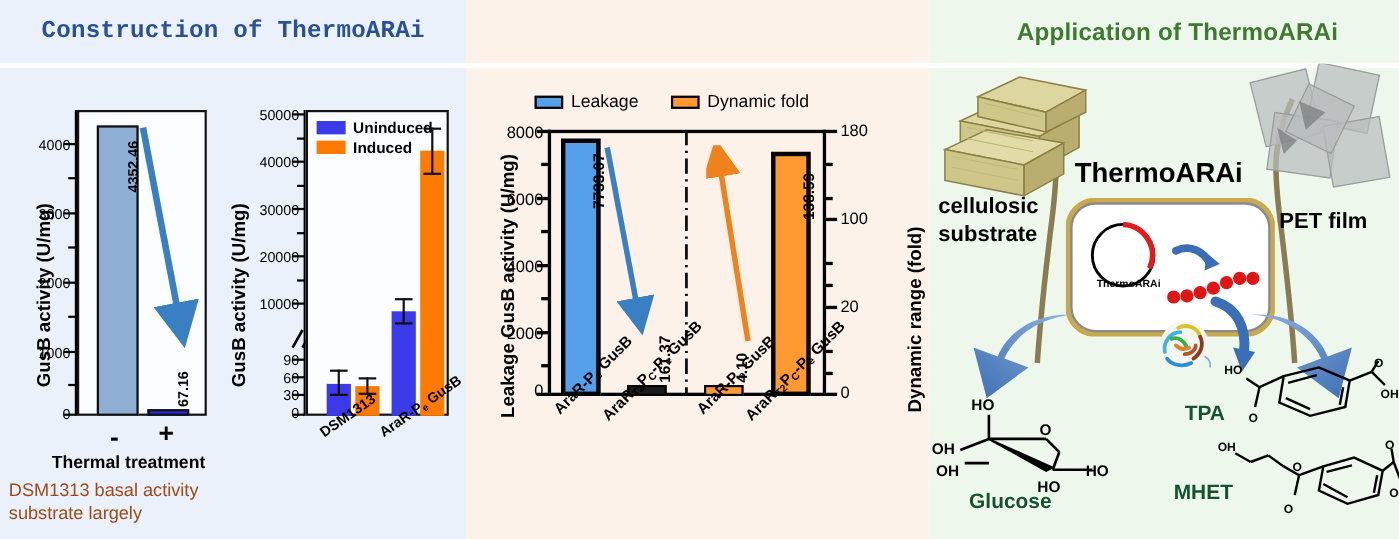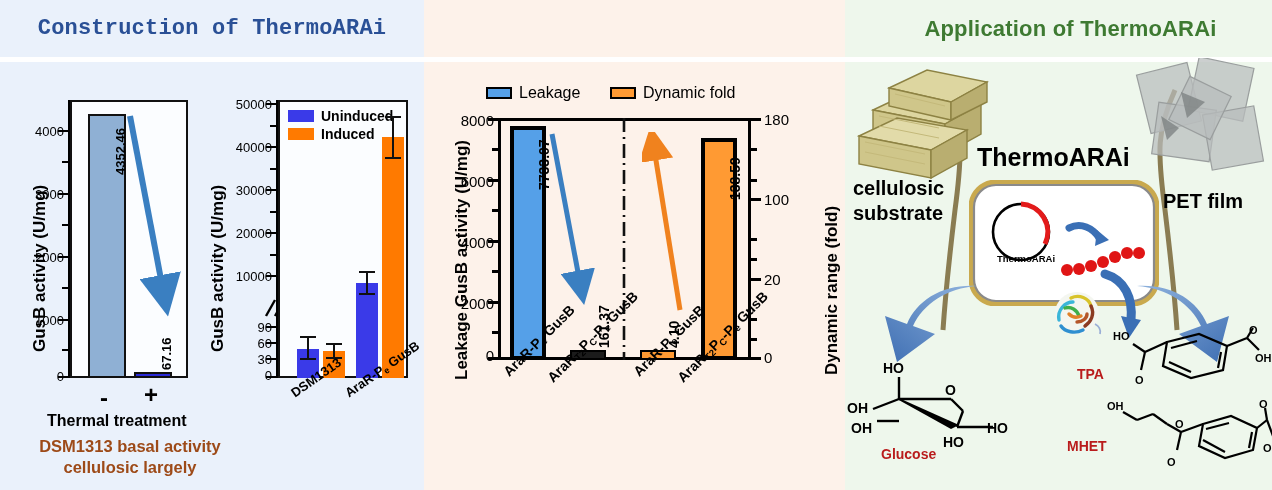--- a/index.html
+++ b/index.html
@@ -25,33 +25,33 @@
   .tick-lbl{position:absolute;font-size:13px;color:#000;white-space:nowrap;text-align:right;}
   .tick{position:absolute;background:#000;}
   .plotframe{position:absolute;border:2px solid #111;box-sizing:border-box;}
   .bar{position:absolute;box-sizing:border-box;}
   .barlabel{position:absolute;font-size:13px;font-weight:bold;color:#000;
     transform-origin:0 0;transform:rotate(-90deg);white-space:nowrap;}
   .xlbl{position:absolute;font-size:12px;font-weight:bold;color:#000;white-space:nowrap;
     transform-origin:0 0;}
   .sub{font-size:.68em;vertical-align:-.25em;}
 
-  .callout{position:absolute;text-align:center;font-weight:bold;color:#9d4a18;
+  .callout{position:absolute;font-weight:normal;color:#9d4a18;
     font-size:16.5px;line-height:21px;}
 
   .errbar{position:absolute;background:#111;width:2px;}
   .errcap{position:absolute;background:#111;height:2px;}
 
   .legend-box{position:absolute;display:flex;align-items:center;gap:7px;}
   .legend-swatch{width:26px;height:12px;border:2px solid #000;box-sizing:border-box;}
   .legend-text{font-size:15px;color:#000;}
 
   
   .art-label{position:absolute;font-weight:bold;color:#000;white-space:pre-line;}
-  .chem-label{position:absolute;font-weight:bold;color:#b91c1c;font-size:14px;}
+  .chem-label{position:absolute;font-weight:bold;color:#14532d;font-size:19px;}
   .cell-name{position:absolute;font-weight:bold;color:#000;font-size:25px;white-space:nowrap;}
   .plasmid-label{position:absolute;font-weight:bold;color:#000;font-size:9.5px;white-space:nowrap;}
   svg{display:block;}
 </style>
 </head>
 <body>
 
 <div id="root">
 
   <div class="panel" id="panel-construction">
@@ -170,21 +170,21 @@
       <div class="errcap" style="left:385px;top:157px;width:16px;"></div>
 
       <div class="xlbl" style="left:288px;top:388px;transform:rotate(-35deg);font-size:13px;">DSM1313</div>
       <div class="xlbl" style="left:342px;top:388px;transform:rotate(-35deg);font-size:13px;">
         <span>AraR-P</span><span class="sub">e</span><span> GusB</span>
       </div>
     </div>
 
     <div class="callout" style="left:8px;top:436px;width:244px;">
       <div>DSM1313 basal activity</div>
-      <div>cellulosic largely</div>
+      <div>substrate largely</div>
     </div>
   </div>
 
   <div class="panel" id="panel-optimization">
     <div class="panel-sep"></div>
 
     <div>
 
       <div class="axis-title vert" style="left:28px;top:380px;transform:rotate(-90deg);font-size:17px;">Leakage GusB activity (U/mg)</div>
 

